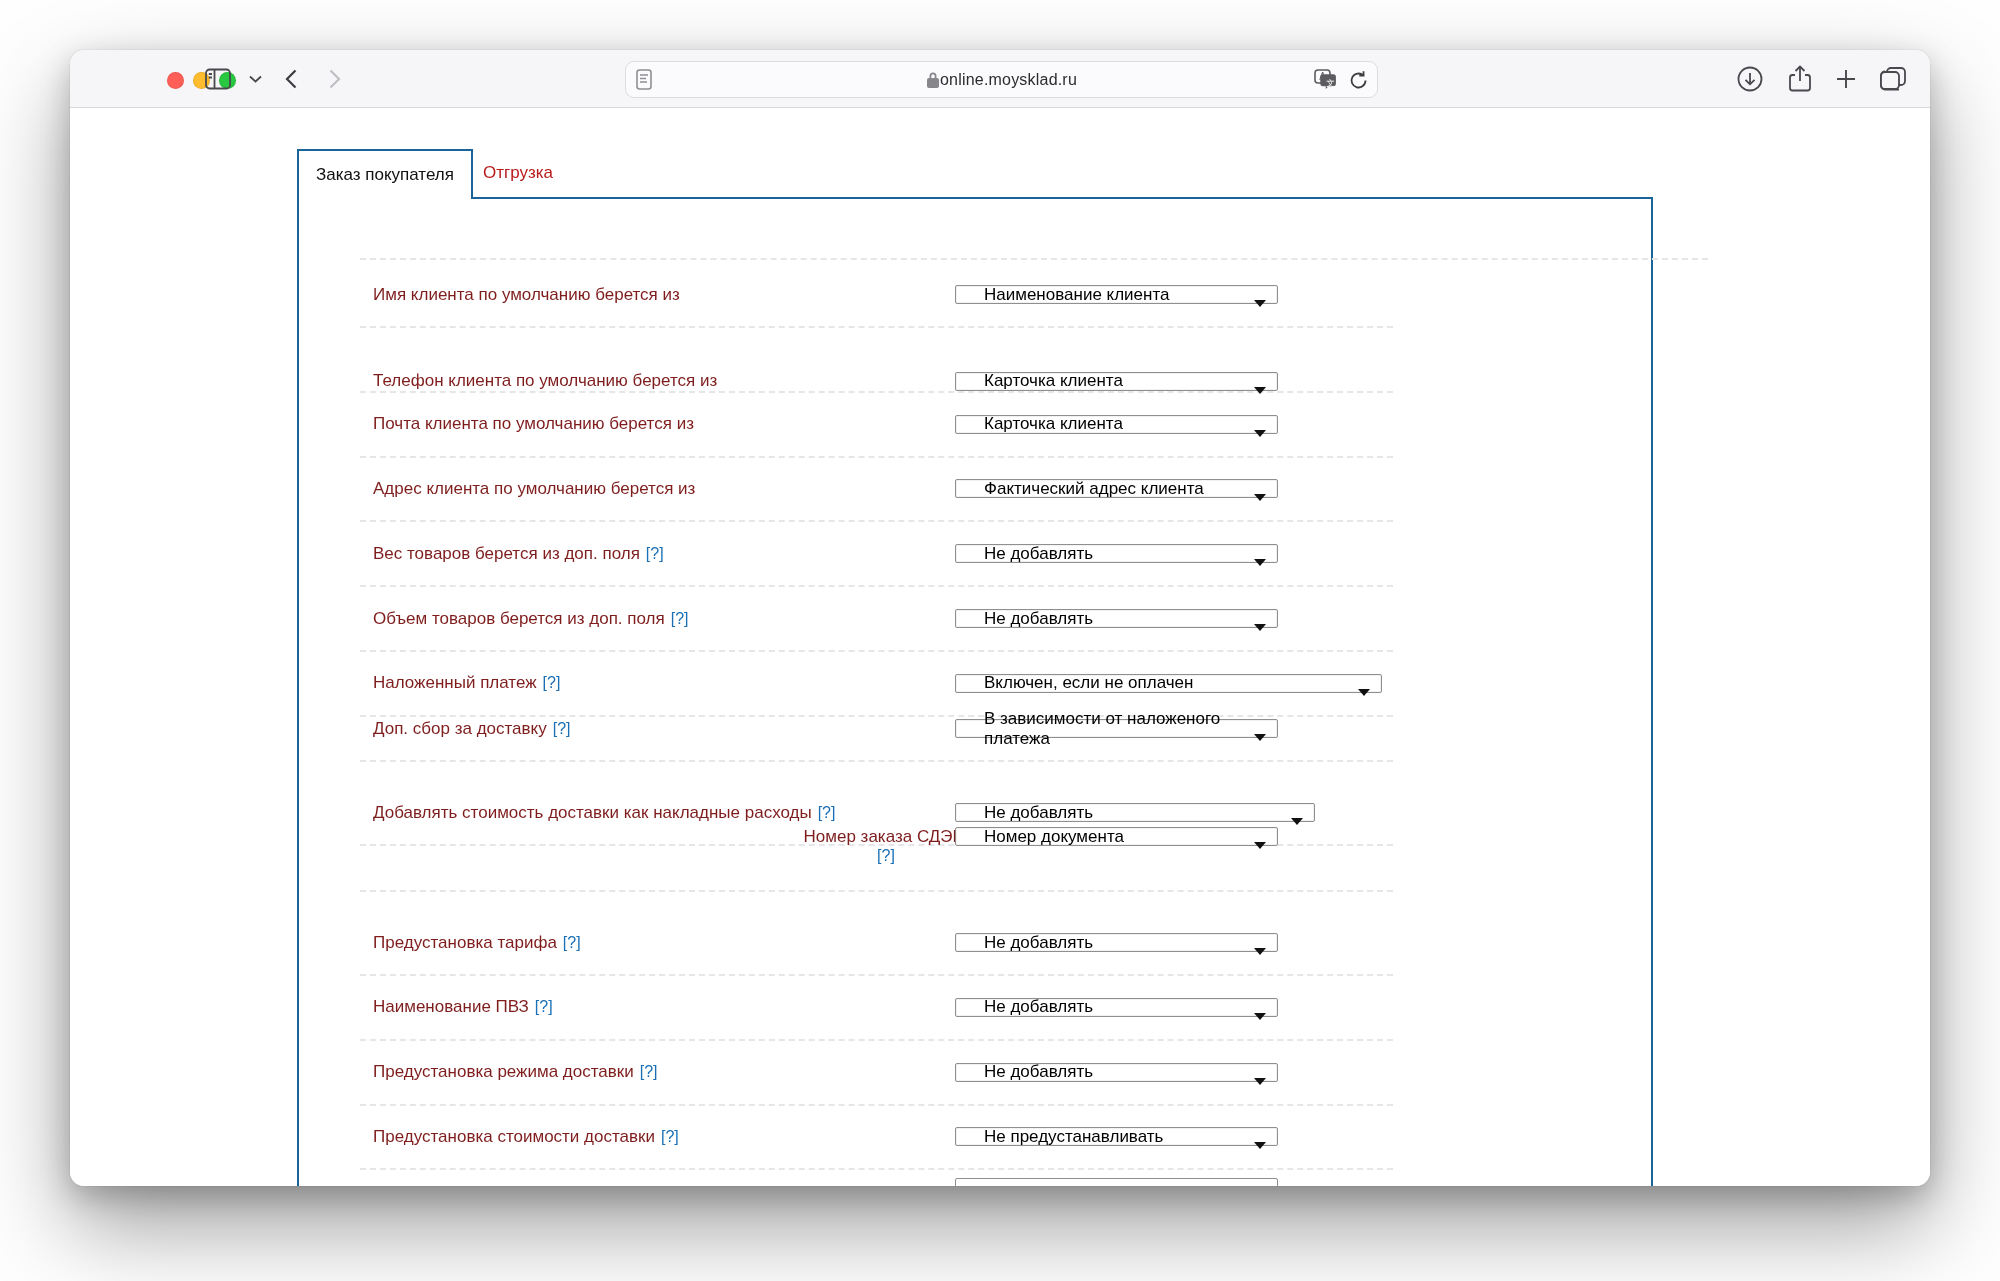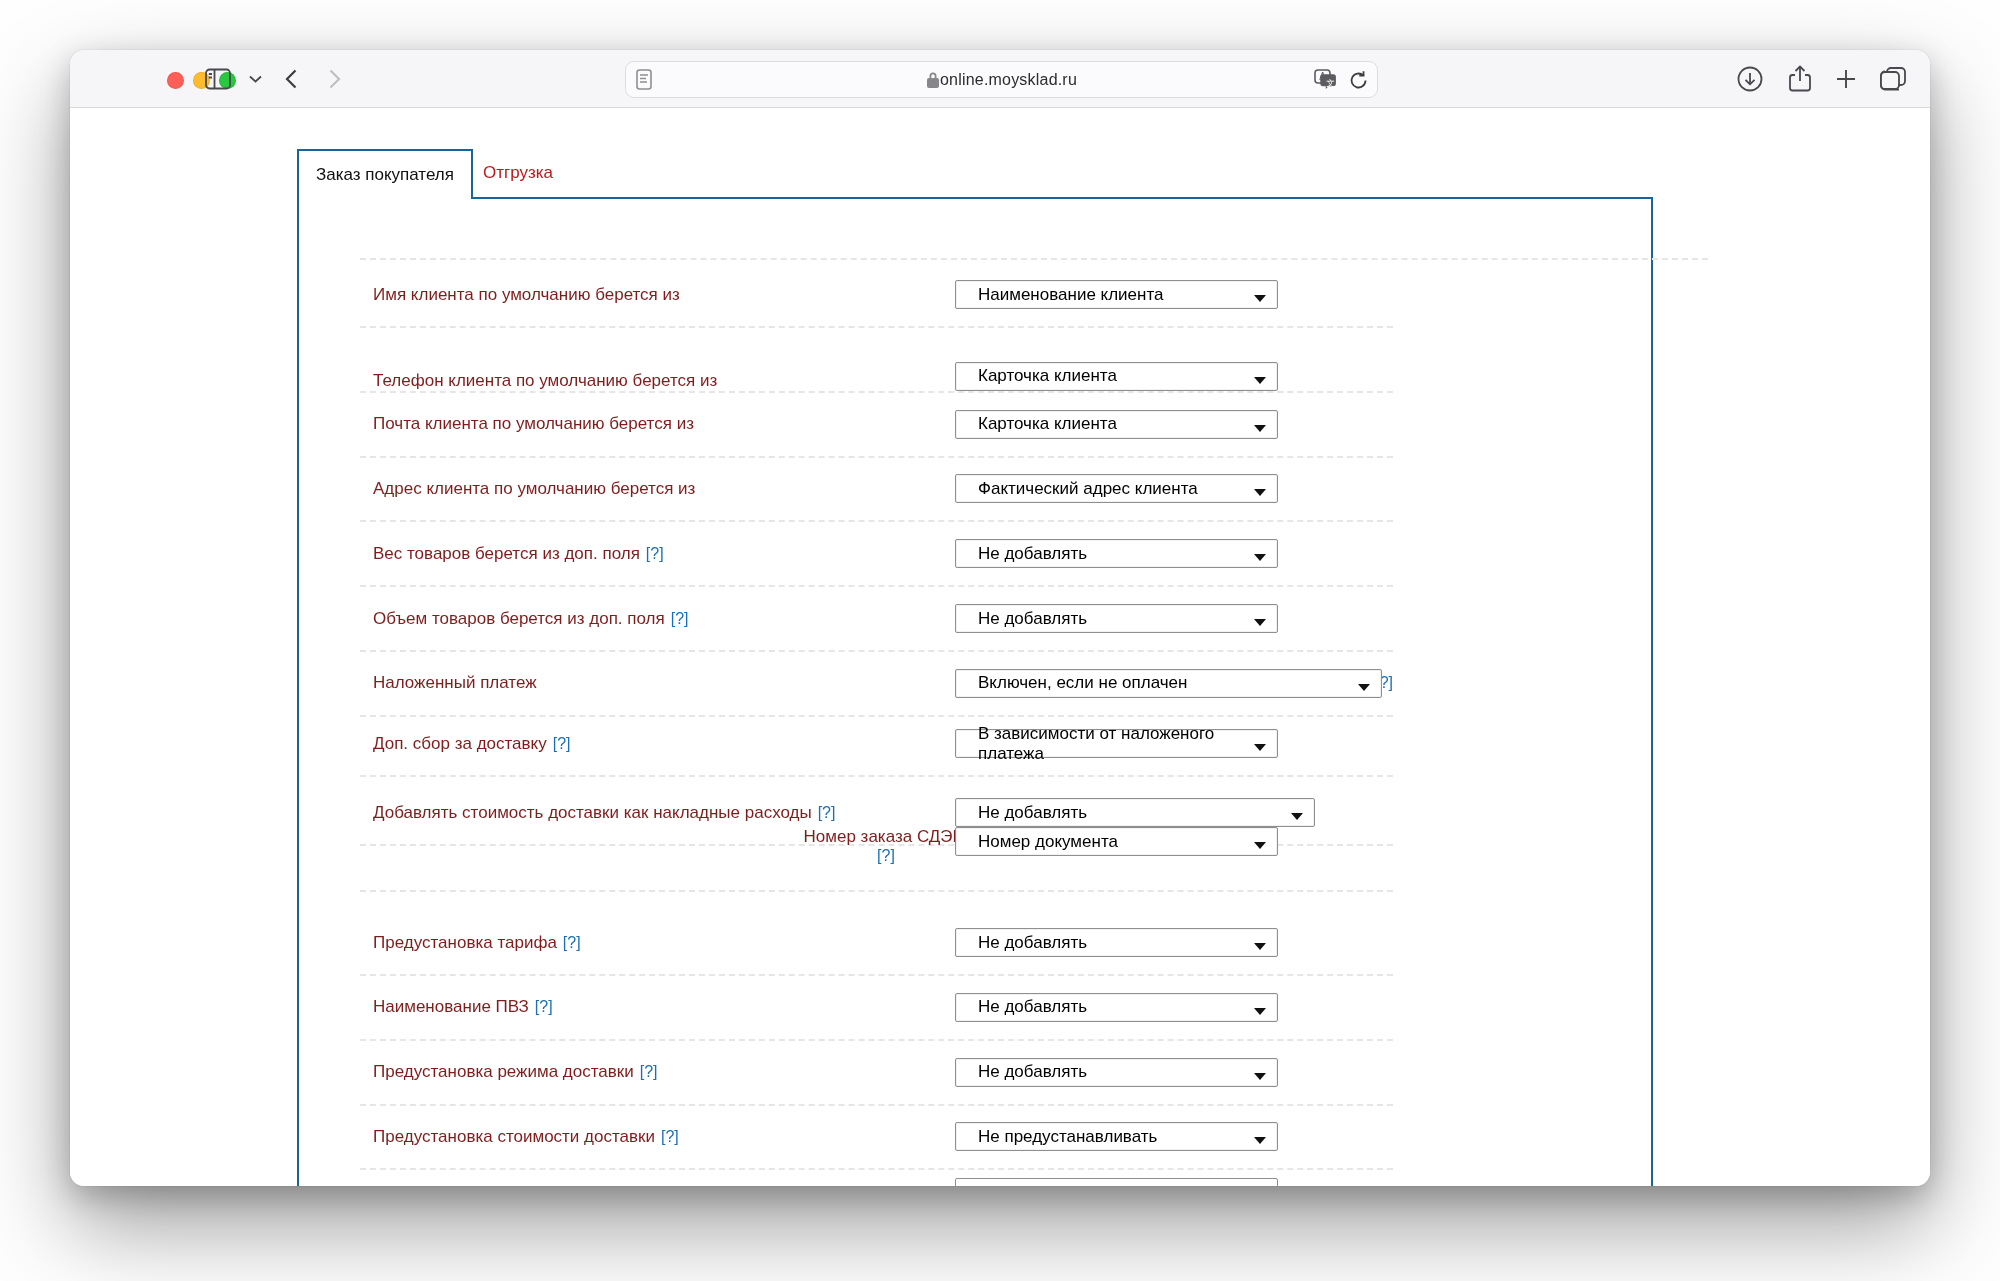--- a/index.html
+++ b/index.html
@@ -65,23 +65,23 @@
   }
   .rows { position:absolute; left:0; top:154px; width:100%; z-index:2; }
   .row {
     position:absolute; left:290px; width:1033px; height:65px;
     border-bottom:2px dashed #e6e6e6;
     display:flex; align-items:center; padding-left:13px;
   }
   .row-label { font-size:17px; color:#7f1d1d; }
   .help { color:#1a6fb5; margin-left:6px; cursor:pointer; }
   .selectbox {
-    position:absolute; left:595px; height:29px; background:#fff;
+    position:absolute; left:595px; height:19px; background:#fff;
     border:1px solid #8f8f8f; border-radius:2px;
-    display:flex; align-items:center; padding:0 28px 0 22px;
+    display:flex; align-items:center; padding:0 28px 0 28px;
     font-size:17px; color:#000; cursor:pointer; box-shadow:inset 0 0 0 1px #f2f2f2;
   }
   .w-std { width:323px; } .w-med { width:360px; } .w-wide { width:427px; }
   .sel-arrow {
     position:absolute; right:11px; top:14px; width:0; height:0;
     border-left:6px solid transparent; border-right:6px solid transparent; border-top:7px solid #111;
   }
   .partial-select {
     position:absolute; left:885px; top:1069px; width:323px; height:34px;
     background:#fff; border:1px solid #8f8f8f; border-radius:2px; z-index:2;
@@ -231,29 +231,29 @@
             </div>
           </div>
           <div class="row" style="top: 324px;">
             <span class="row-label">Объем товаров берется из доп. поля</span>
             <span class="help">[?]</span>
             <div class="selectbox w-std">
               <span>Не добавлять</span>
               <span class="sel-arrow"></span>
             </div>
           </div>
-          <div class="row" style="top: 388.8px; justify-content: space-between;">
+          <div class="row" style="top: 388.8px;">
             <span class="row-label">Наложенный платеж</span>
             <span class="help">[?]</span>
             <div class="selectbox w-wide">
               <span>Включен, если не оплачен</span>
               <span class="sel-arrow"></span>
             </div>
           </div>
-          <div class="row" style="top: 449px;">
+          <div class="row" style="top: 434px;">
             <span class="row-label">Доп. сбор за доставку</span>
             <span class="help">[?]</span>
             <div class="selectbox w-std">
               <span>В зависимости от наложеного платежа</span>
               <span class="sel-arrow"></span>
             </div>
           </div>
           <div class="row" style="top: 518.4px;">
             <span class="row-label">Добавлять стоимость доставки как накладные расходы</span>
             <span class="help">[?]</span>

